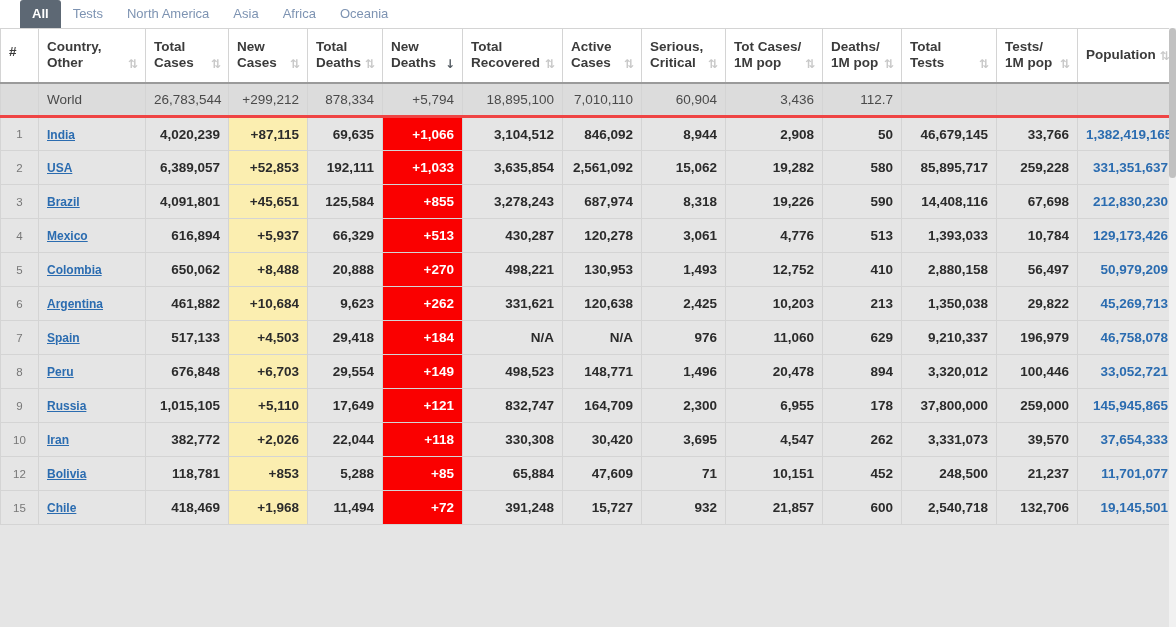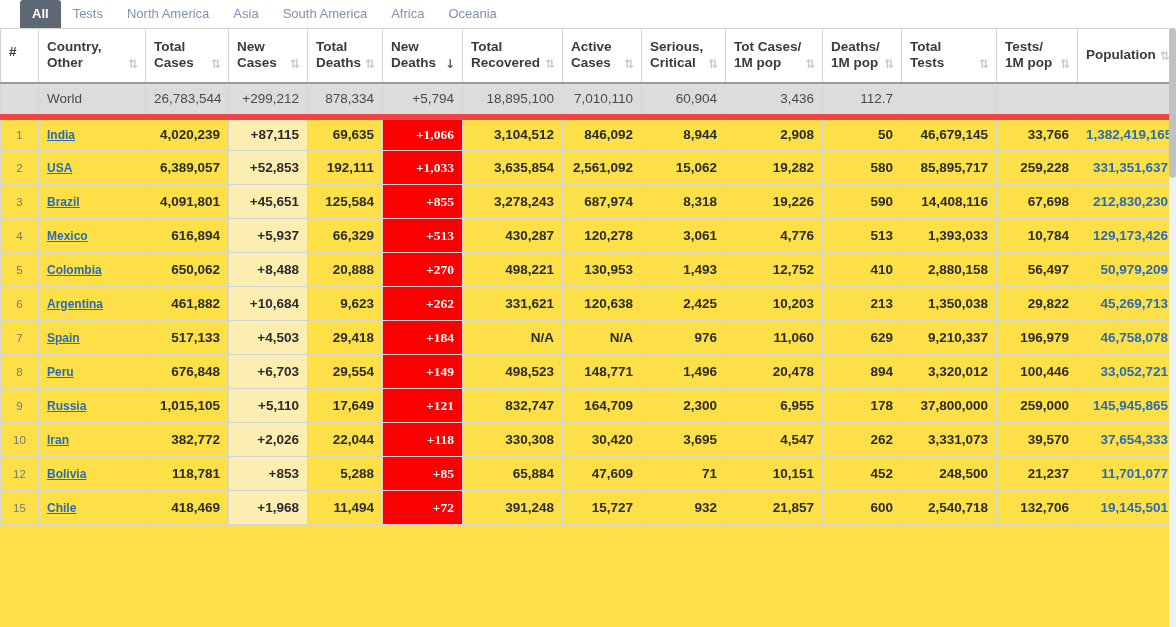--- a/index.html
+++ b/index.html
@@ -4,21 +4,21 @@
 <style>
   * { box-sizing: border-box; }
   html, body {
     margin: 0; padding: 0;
     width: 1176px; height: 627px;
     overflow: hidden;
     background: #ffffff;
     font-family: "Liberation Sans", sans-serif;
   }
 
-  #app { width: 1176px; height: 627px; position: relative; overflow: hidden; background:#fde047; }
+  #app { width: 1176px; height: 627px; position: relative; overflow: hidden; background:#e5e5e5; }
 
   
   .tabbar {
     height: 28px;
     background: #ffffff;
     display: flex;
     align-items: flex-end;
     padding-left: 20px;
     border-bottom: 0;
   }
@@ -102,27 +102,27 @@
     font-size: 12px;
     font-weight: bold;
   }
 
   
   tr.world td {
     background: #dcdcdc;
     font-weight: normal;
     color: #4a4a4a;
     border-top: 2px solid #9a9a9a;
-    border-bottom: 6px solid #ef4444;
+    border-bottom: 3px solid #ef4444;
   }
   tr.world td.country { color: #4a4a4a; font-weight: normal; }
 
   
   td.newcases { background: #fbeeb0; }
-  td.newdeaths { background: #fa0000; color: #ffffff; font-family: Liberation Serif, serif; }
+  td.newdeaths { background: #fa0000; color: #ffffff; }
   td.population { color: #2b6cb0; }
 
   
   .vscroll {
     position: absolute;
     top: 28px; right: 0;
     width: 7px; height: 599px;
     background: #f1f1f1;
   }
   .vscroll .thumb {
@@ -136,21 +136,20 @@
 </head>
 <body>
 
 <div id="app">
 
   <div class="tabbar">
       <div class="tab active">All</div>
       <div class="tab">Tests</div>
       <div class="tab">North America</div>
       <div class="tab">Asia</div>
-      <div class="tab">South America</div>
       <div class="tab">Africa</div>
       <div class="tab">Oceania</div>
     </div>
 
   <div class="tablewrap">
     <table class="main">
       <colgroup>
         <col style="width:38px">
           <col style="width:107px">
           <col style="width:83px">

